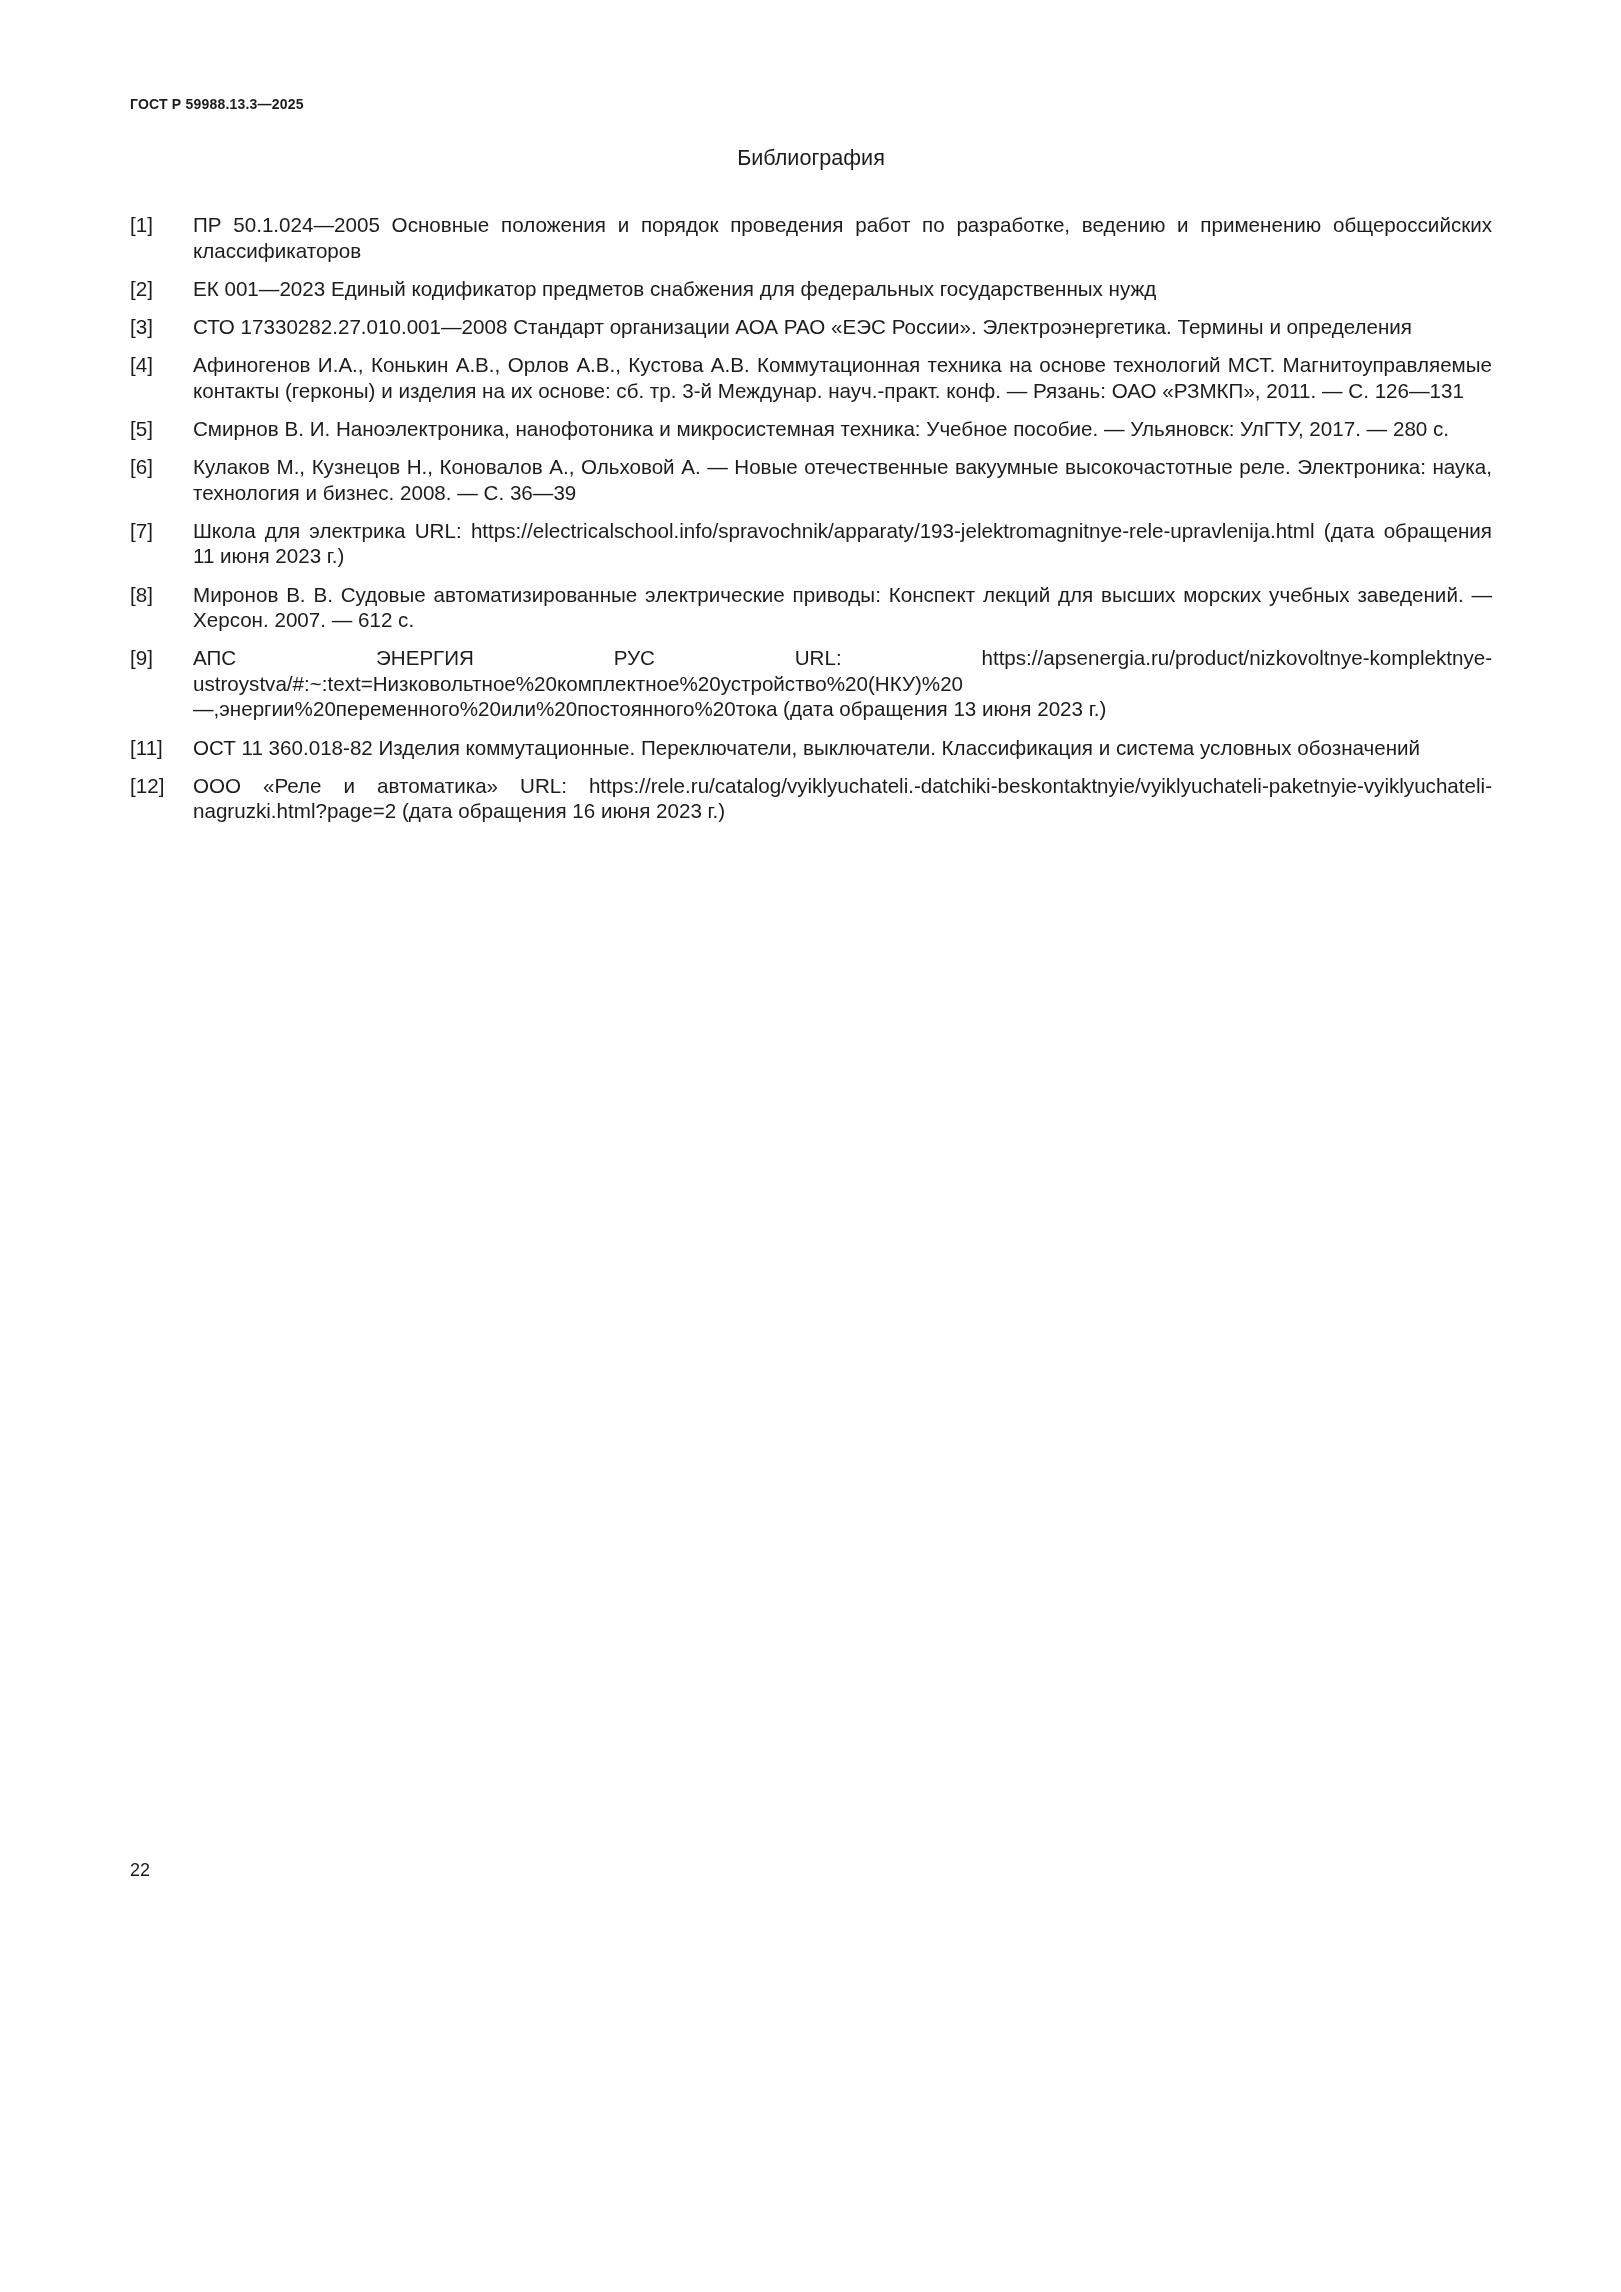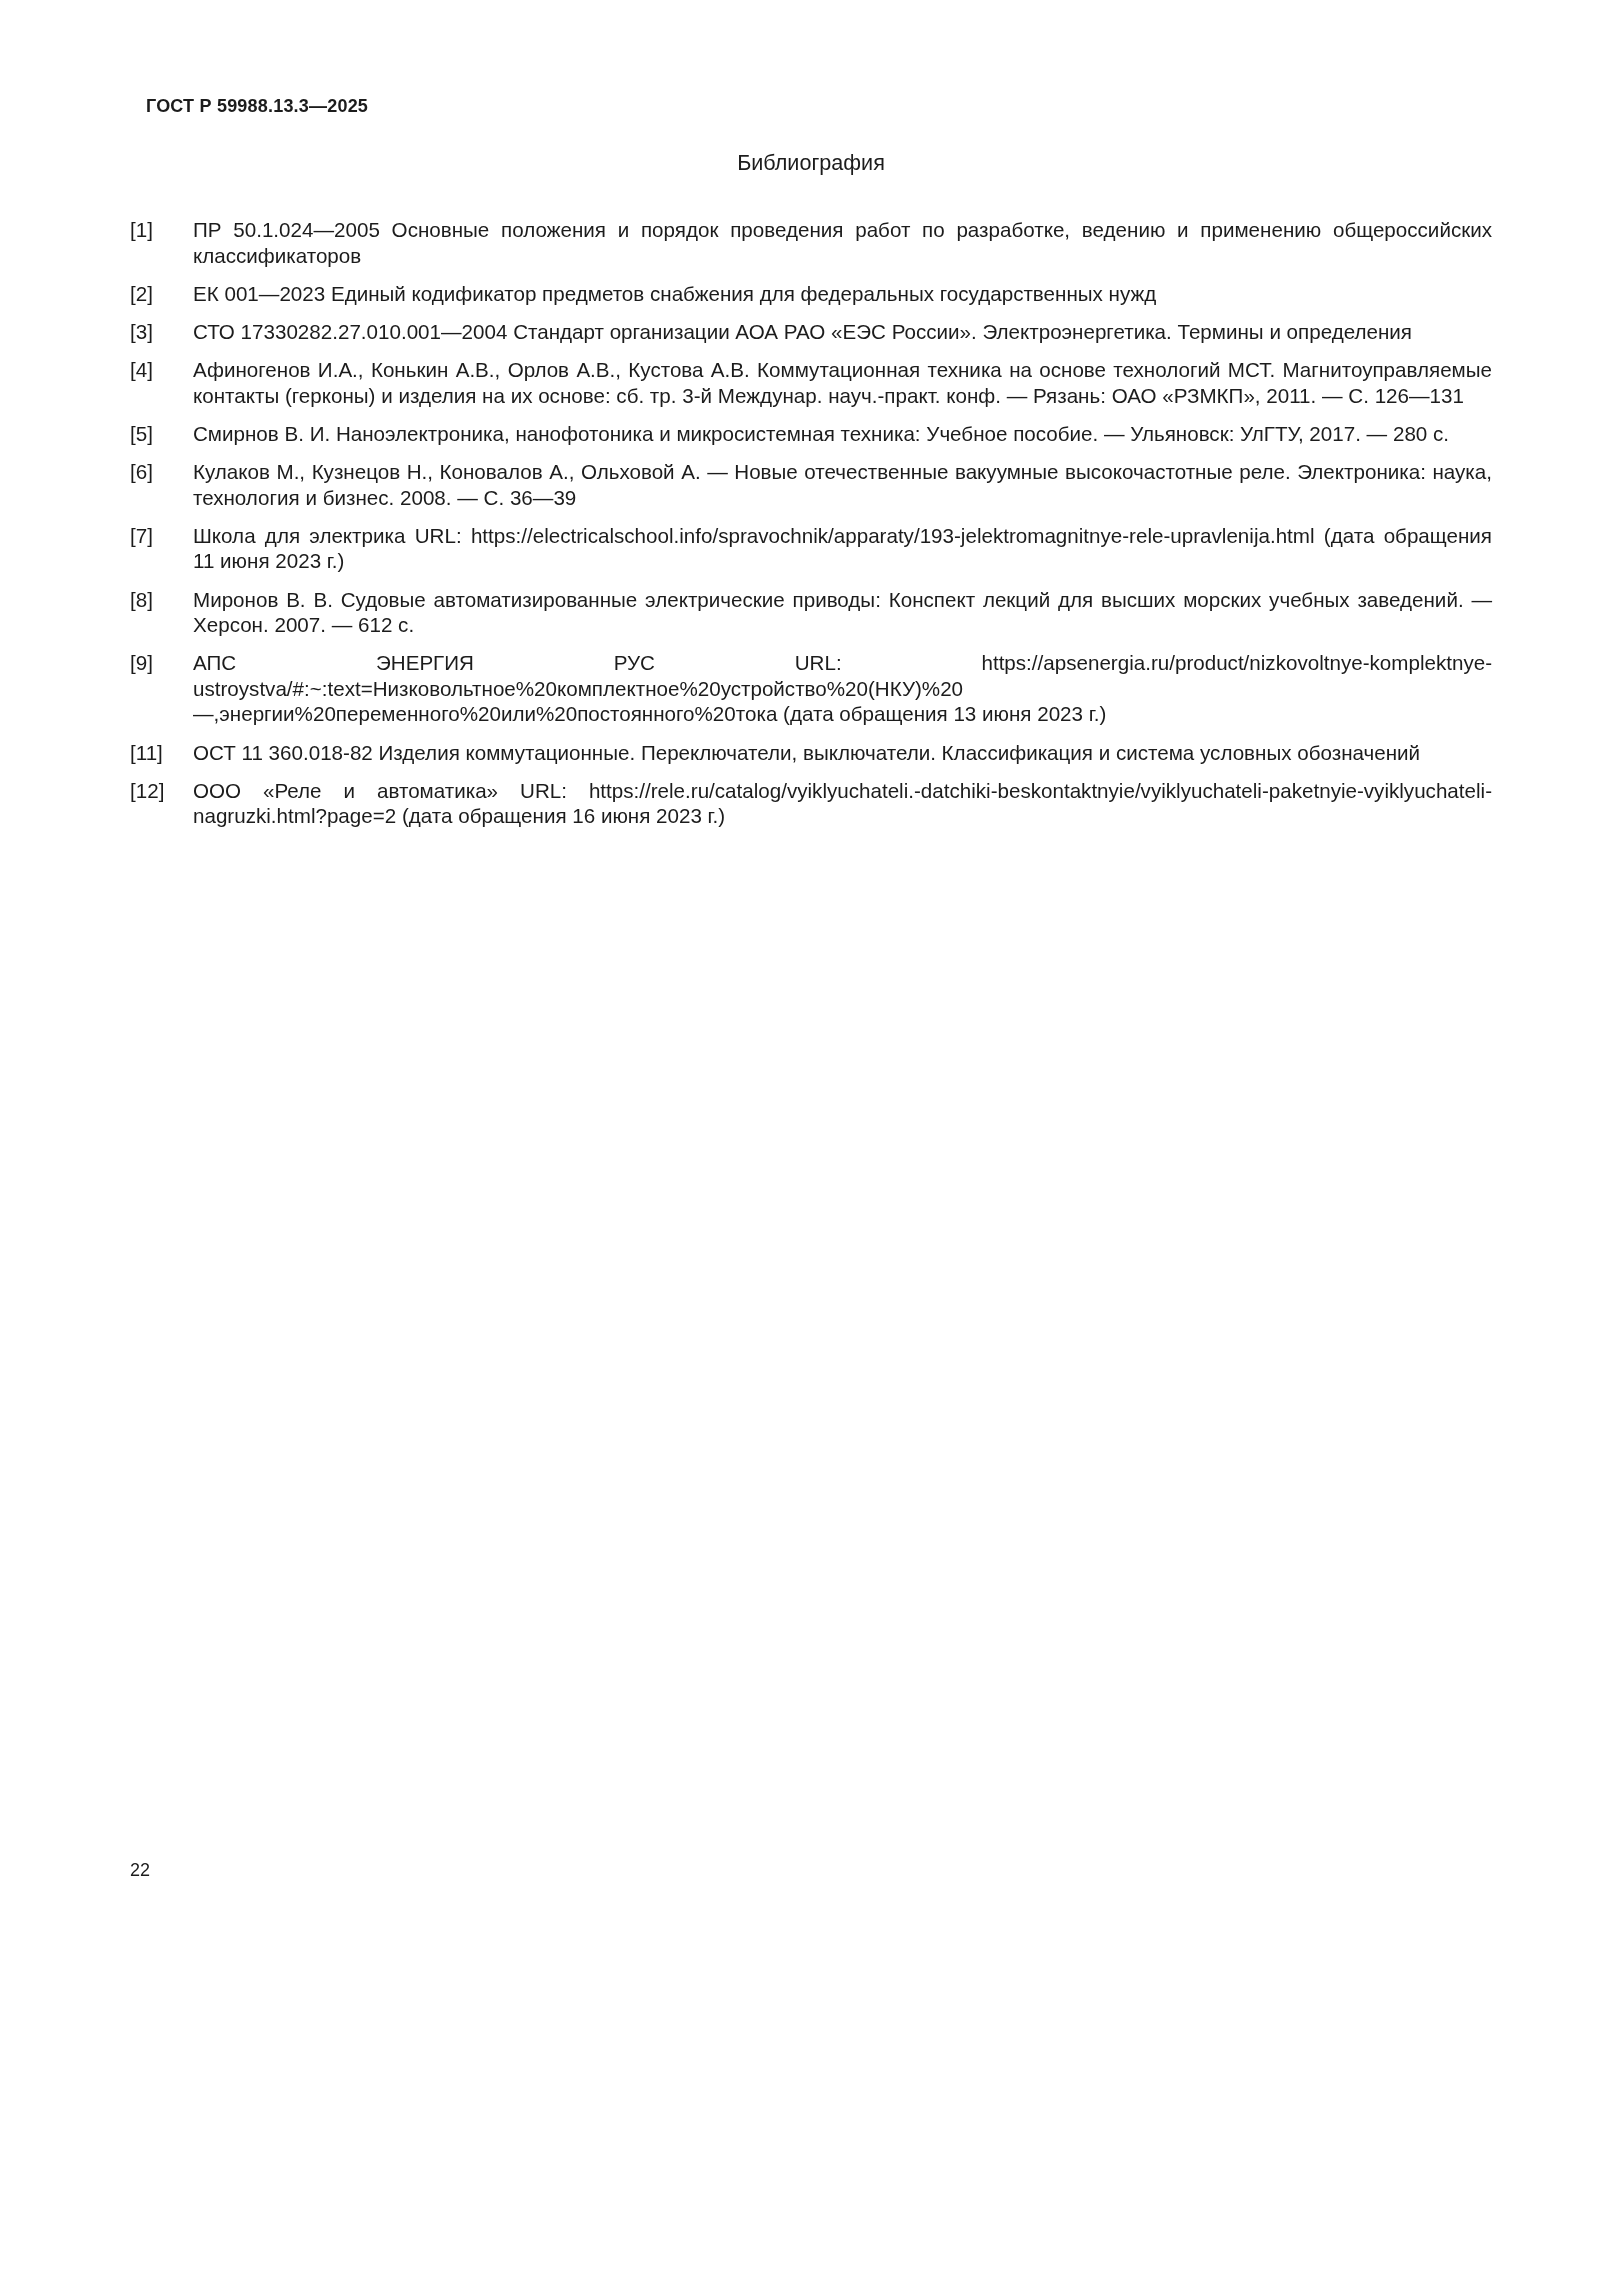--- a/index.html
+++ b/index.html
@@ -12,23 +12,22 @@
     position: relative;
     width: 1621px;
     height: 2293px;
     background: #ffffff;
     margin: 0 auto;
     padding: 96px 129px 0 130px;
     overflow: hidden;
   }
   .doc-header {
     font-weight: bold;
-    font-size: 18px;
+    font-size: 14px;
     letter-spacing: 0.2px;
-    margin-left: 16px;
   }
   .doc-title {
     font-weight: normal;
     font-size: 21.6px;
     text-align: center;
     margin-top: 33px;
   }
   .refs {
     margin-top: 41px;
   }
@@ -72,21 +71,21 @@
       <span class="txt">ПР 50.1.024—2005 Основные положения и порядок проведения работ по разработке, ведению и применению общероссийских классификаторов</span>
     </div>
 
     <div class="ref">
       <span class="num">[2]</span>
       <span class="txt">ЕК 001—2023 Единый кодификатор предметов снабжения для федеральных государственных нужд</span>
     </div>
 
     <div class="ref">
       <span class="num">[3]</span>
-      <span class="txt">СТО 17330282.27.010.001—2004 Стандарт организации АОА РАО «ЕЭС России». Электроэнергетика. Термины и определения</span>
+      <span class="txt">СТО 17330282.27.010.001—2008 Стандарт организации АОА РАО «ЕЭС России». Электроэнергетика. Термины и определения</span>
     </div>
 
     <div class="ref">
       <span class="num">[4]</span>
       <span class="txt">Афиногенов И.А., Конькин А.В., Орлов А.В., Кустова А.В. Коммутационная техника на основе технологий МСТ. Магнитоуправляемые контакты (герконы) и изделия на их основе: сб. тр. 3-й Междунар. науч.-практ. конф. — Рязань: ОАО «РЗМКП», 2011. — С. 126—131</span>
     </div>
 
     <div class="ref">
       <span class="num">[5]</span>
       <span class="txt">Смирнов В. И. Наноэлектроника, нанофотоника и микросистемная техника: Учебное пособие. — Ульяновск: УлГТУ, 2017. — 280 с.</span>

